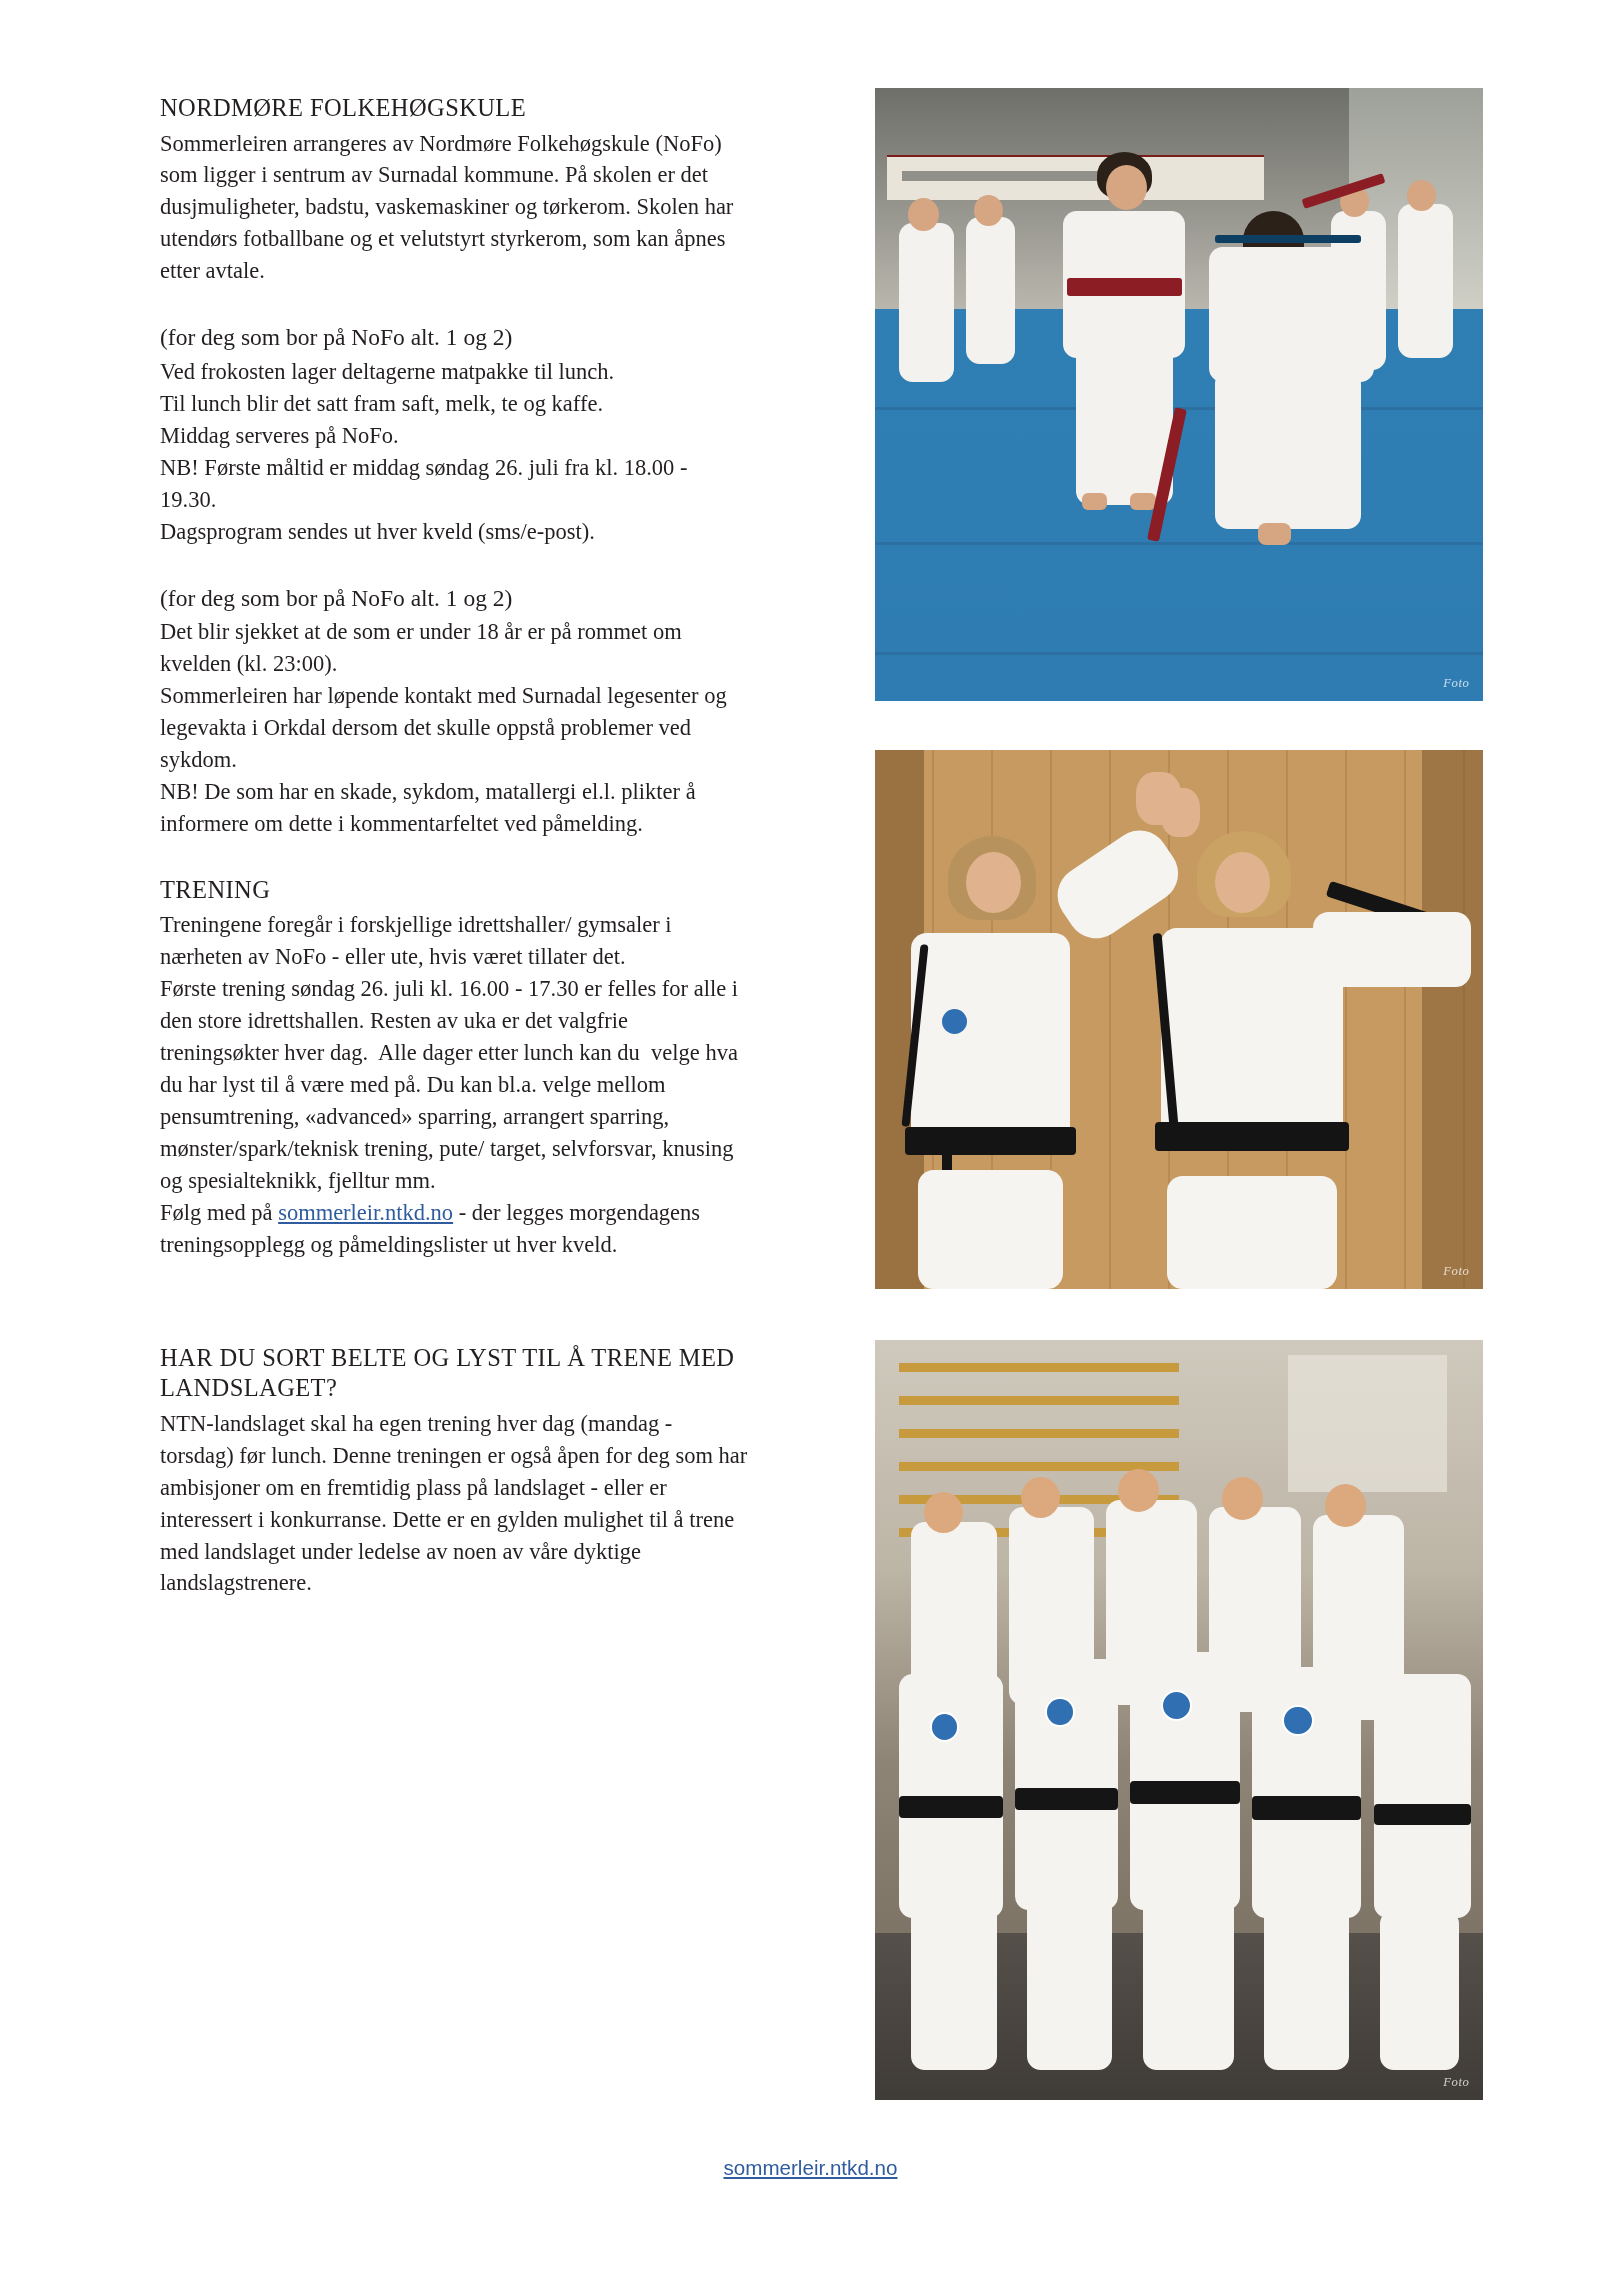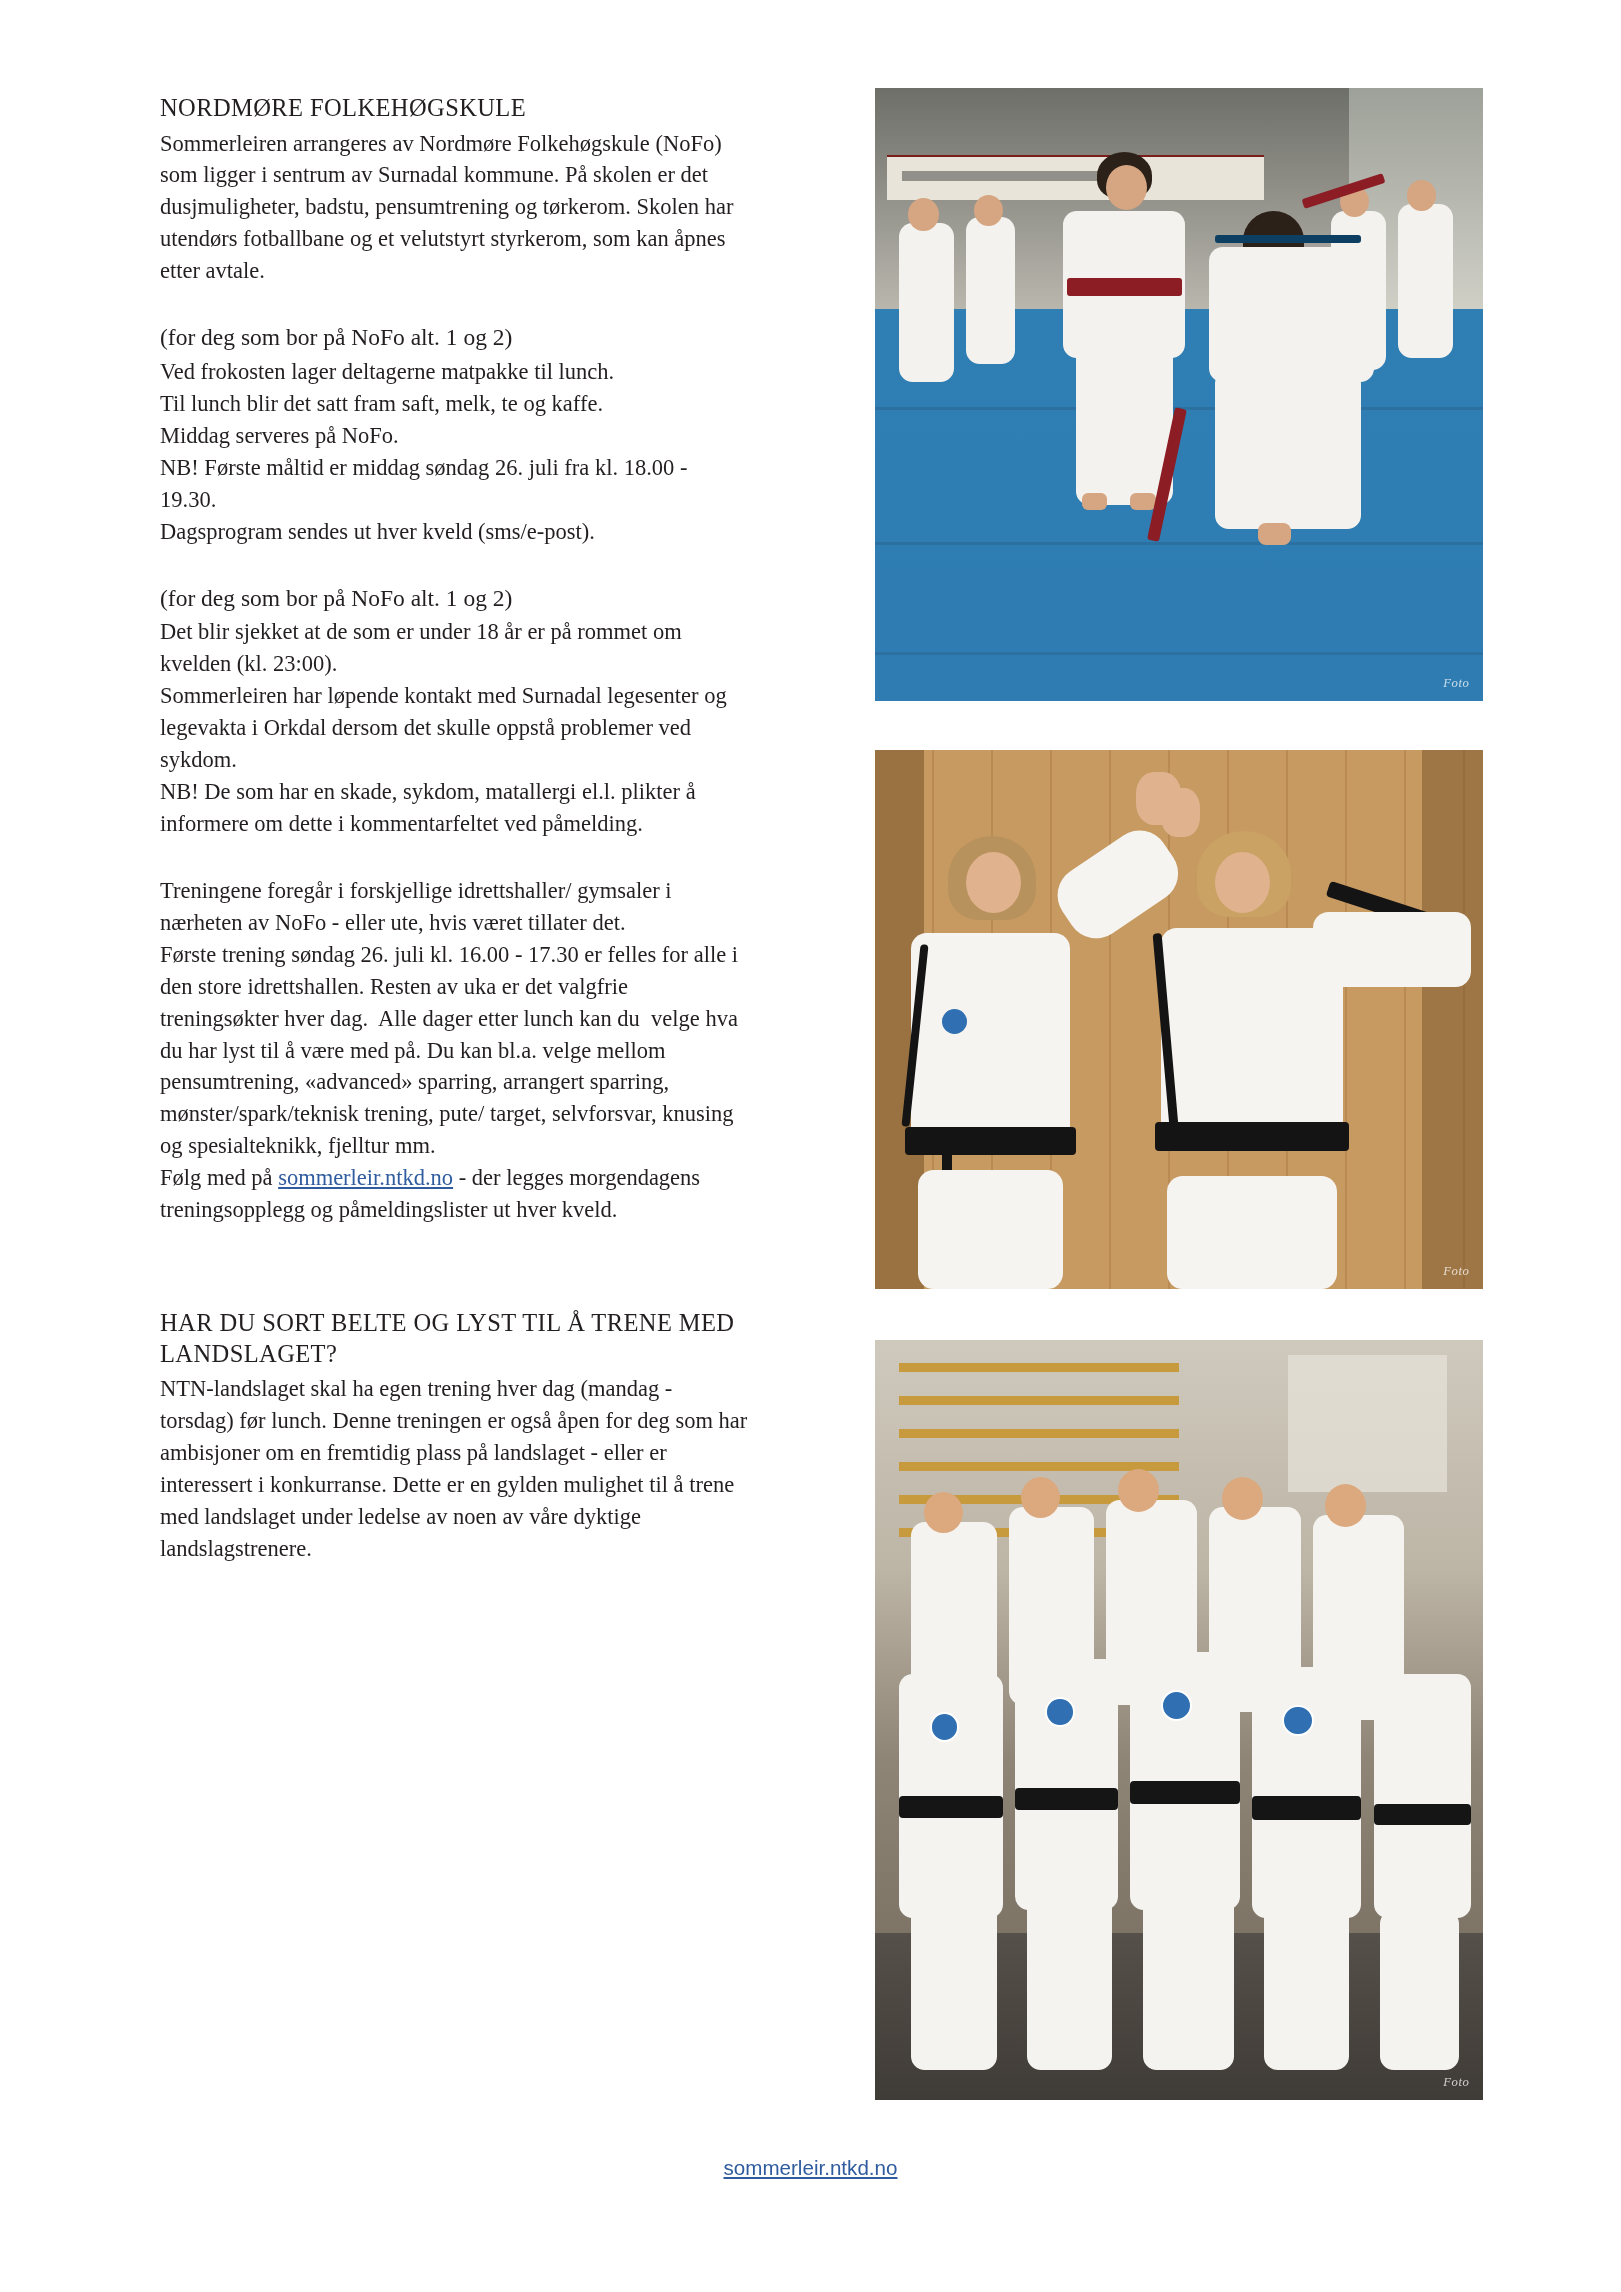--- a/index.html
+++ b/index.html
@@ -157,40 +157,41 @@
 </style>
 </head>
 <body>
 
 <div class="page">
 
   <div class="col-left">
 
     <div class="block">
       <h2 class="section-title">NORDMØRE FOLKEHØGSKULE</h2>
-      <p class="body nowrap">Sommerleiren arrangeres av Nordmøre Folkehøgskule (NoFo) som ligger i sentrum av Surnadal kommune. På skolen er det dusjmuligheter, badstu, pensumtrening og tørkerom. Skolen har utendørs fotballbane og et velutstyrt styrkerom, som kan åpnes etter avtale.</p>
+      <p class="body nowrap">Sommerleiren arrangeres av Nordmøre Folkehøgskule (NoFo) som ligger i sentrum av Surnadal kommune. På skolen er det dusjmuligheter, badstu, vaskemaskiner og tørkerom. Skolen har utendørs fotballbane og et velutstyrt styrkerom, som kan åpnes etter avtale.</p>
     </div>
 
     <div class="block">
       <div class="subtitle">(for deg som bor på NoFo alt. 1 og 2)</div>
       <p class="body nowrap">Ved frokosten lager deltagerne matpakke til lunch.
 Til lunch blir det satt fram saft, melk, te og kaffe.
 Middag serveres på NoFo.
 NB! Første måltid er middag søndag 26. juli fra kl. 18.00 - 19.30.
 Dagsprogram sendes ut hver kveld (sms/e-post).</p>
     </div>
 
     <div class="block">
       <div class="subtitle">(for deg som bor på NoFo alt. 1 og 2)</div>
       <p class="body nowrap">Det blir sjekket at de som er under 18 år er på rommet om kvelden (kl. 23:00).
 Sommerleiren har løpende kontakt med Surnadal legesenter og legevakta i Orkdal dersom det skulle oppstå problemer ved sykdom.
 NB! De som har en skade, sykdom, matallergi el.l. plikter å informere om dette i kommentarfeltet ved påmelding.</p>
     </div>
 
     <div class="block block-big-gap">
+      <h2 class="section-title">TRENING</h2>
       <p class="body nowrap"><span>Treningene foregår i forskjellige idrettshaller/ gymsaler i nærheten av NoFo - eller ute, hvis været tillater det.
 Første trening søndag 26. juli kl. 16.00 - 17.30 er felles for alle i den store idrettshallen. Resten av uka er det valgfrie treningsøkter hver dag.  Alle dager etter lunch kan du  velge hva du har lyst til å være med på. Du kan bl.a. velge mellom pensumtrening, «advanced» sparring, arrangert sparring, mønster/spark/teknisk trening, pute/ target, selvforsvar, knusing og spesialteknikk, fjelltur mm.
 Følg med på </span><a class="link" href="#">sommerleir.ntkd.no</a><span> - der legges morgendagens treningsopplegg og påmeldingslister ut hver kveld.</span></p>
     </div>
 
     <div class="block">
       <h2 class="section-title">HAR DU SORT BELTE OG LYST TIL Å TRENE MED LANDSLAGET?</h2>
       <p class="body nowrap">NTN-landslaget skal ha egen trening hver dag (mandag - torsdag) før lunch. Denne treningen er også åpen for deg som har ambisjoner om en fremtidig plass på landslaget - eller er interessert i konkurranse. Dette er en gylden mulighet til å trene med landslaget under ledelse av noen av våre dyktige landslagstrenere.</p>
     </div>
 

